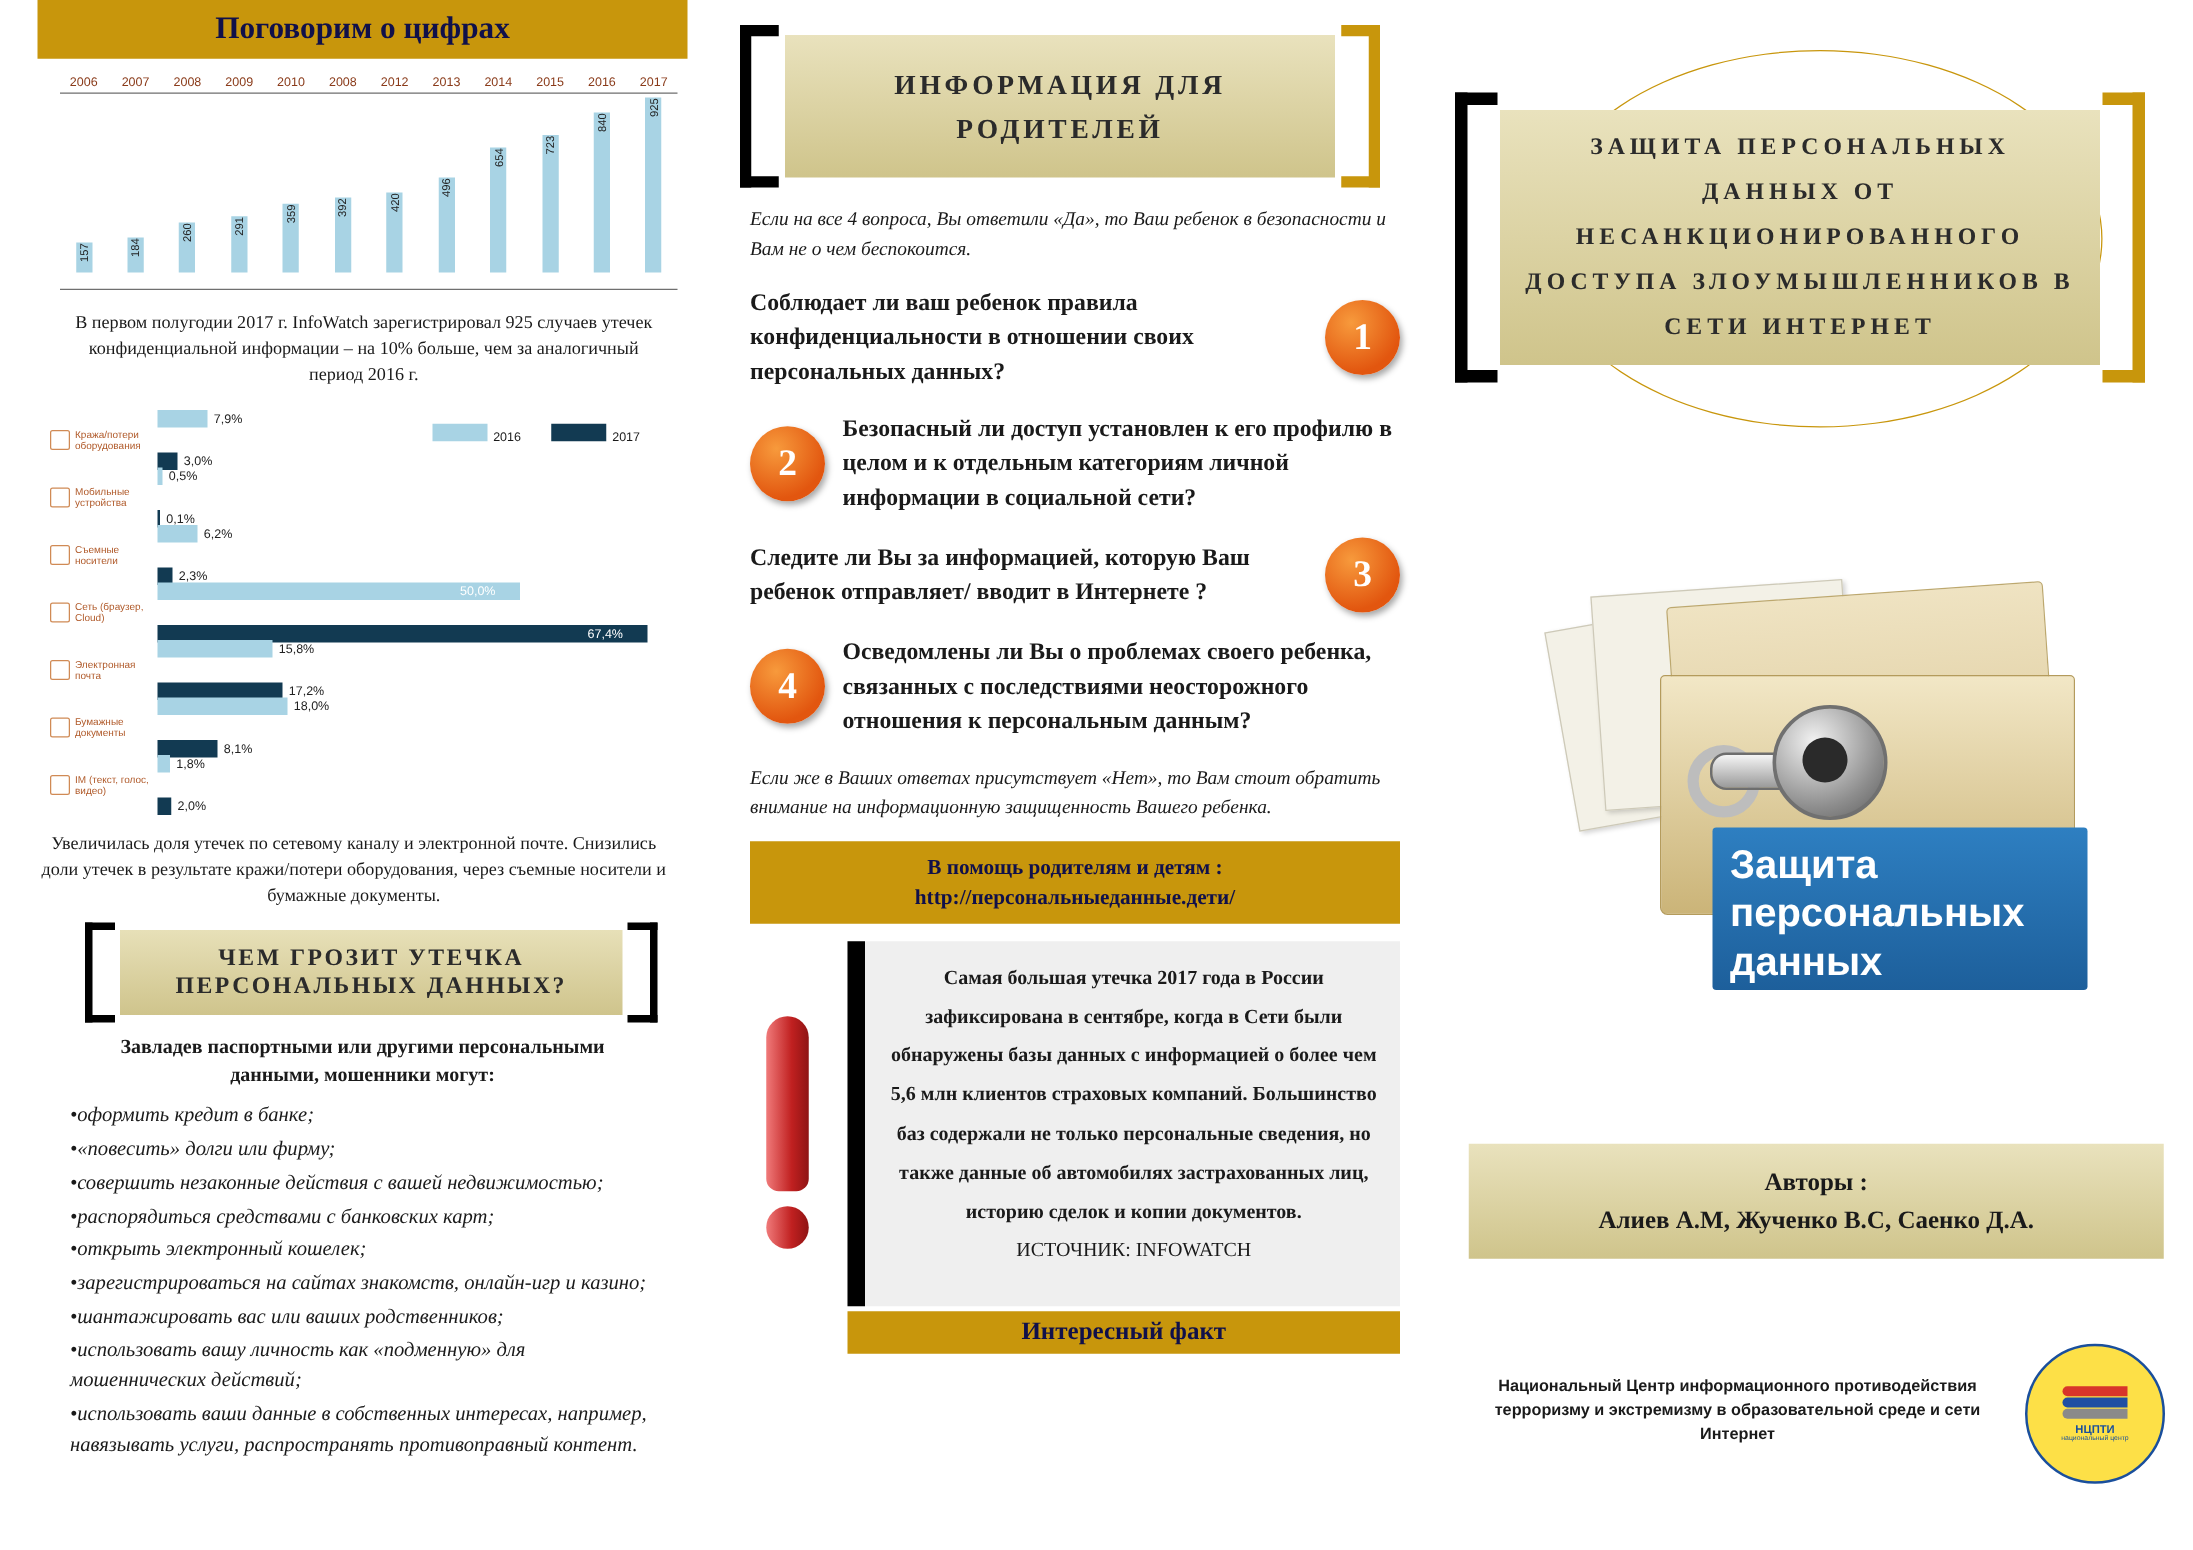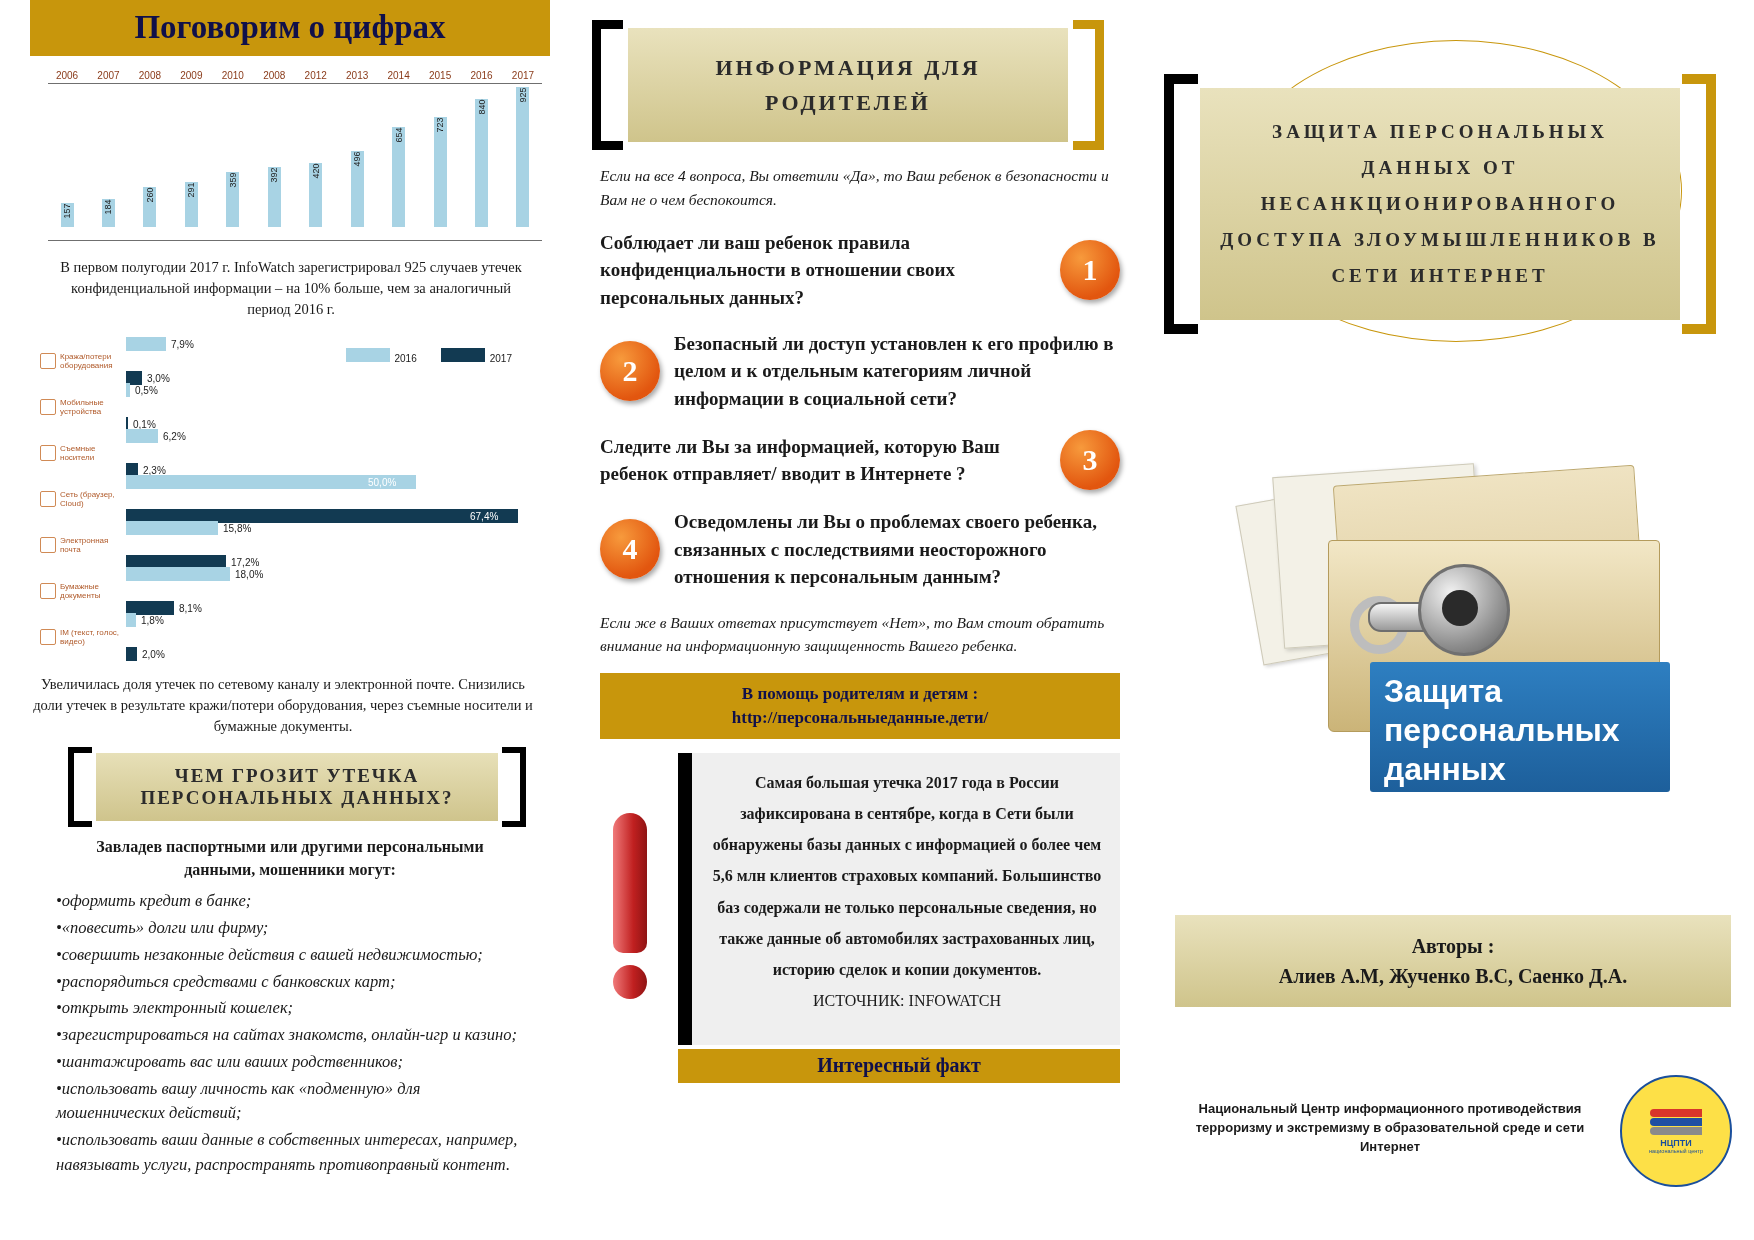--- a/index.html
+++ b/index.html
@@ -19,21 +19,21 @@
   .col-mid{left:600px;width:520px;}
   .col-right{left:1160px;width:570px;}
 
   
   .gold-band{
     background:#c8960c;
     text-align:center;
     padding:9px 0 10px;
   }
   .gold-band h2{
-    margin:0;font-size:33px;font-weight:bold;color:#10104a;
+    margin:0;font-size:25px;font-weight:bold;color:#10104a;
     font-family:"Liberation Serif", serif;
   }
   .bar-chart{
     position:relative;height:170px;margin:14px 8px 0 18px;
     border-bottom:1px solid #6f6f6f;
   }
   .bar-chart .years{
     display:flex;justify-content:space-between;
     border-bottom:1px solid #6f6f6f;padding-bottom:2px;
   }
@@ -144,21 +144,21 @@
     border:1.5px solid #c8960c;border-radius:50%;
   }
   .r-title{position:relative;padding:0 30px;}
   .r-title:before,.r-title:after{
     content:"";position:absolute;top:-14px;bottom:-14px;width:24px;border:10px solid #000;
   }
   .r-title:before{left:-6px;border-right:none;}
   .r-title:after{right:-6px;border-left:none;border-color:#c8960c;}
   .r-title .inner{
     background:linear-gradient(to bottom,#e9e2bd,#cfc48b);
-    padding:26px 16px;text-align:center;
+    padding:12px 16px;text-align:center;
   }
   .r-title h2{margin:0;font-size:19px;letter-spacing:4px;line-height:1.9;color:#2b2b2b;}
 
   
   .folder{position:absolute;left:1220px;top:430px;width:470px;height:400px;}
   .paper{position:absolute;background:#f3f1e7;border:1px solid #cdc9b8;box-shadow:2px 2px 4px rgba(0,0,0,.18);}
   .p1{left:28px;top:58px;width:190px;height:160px;transform:rotate(-10deg);}
   .p2{left:58px;top:40px;width:200px;height:170px;transform:rotate(-4deg);}
   .folder-back{
     position:absolute;left:120px;top:45px;width:300px;height:215px;

